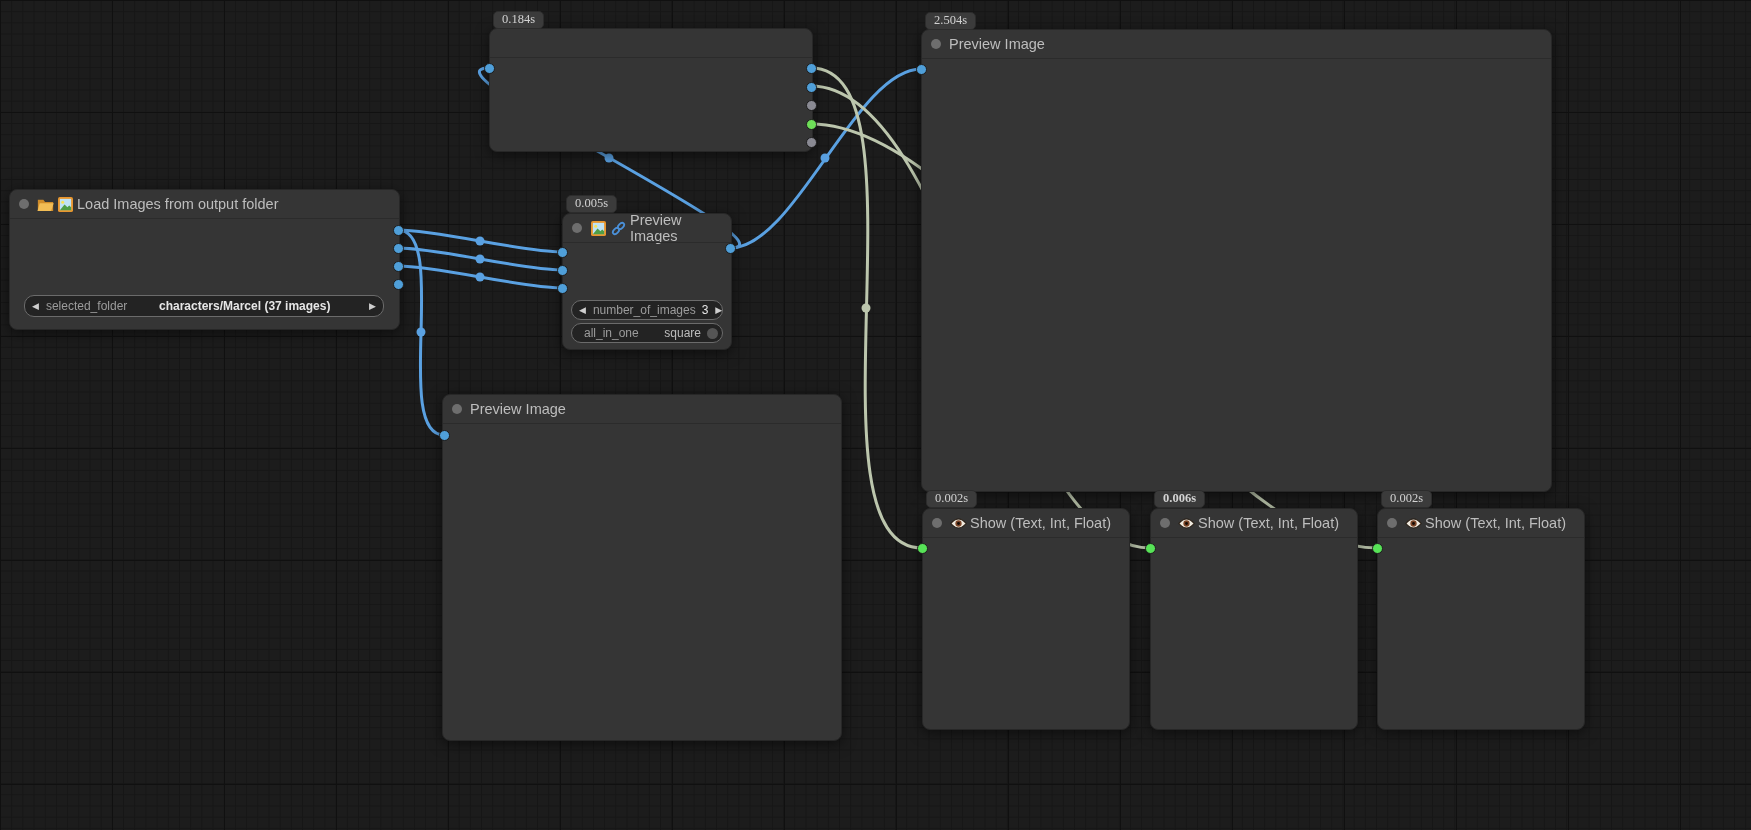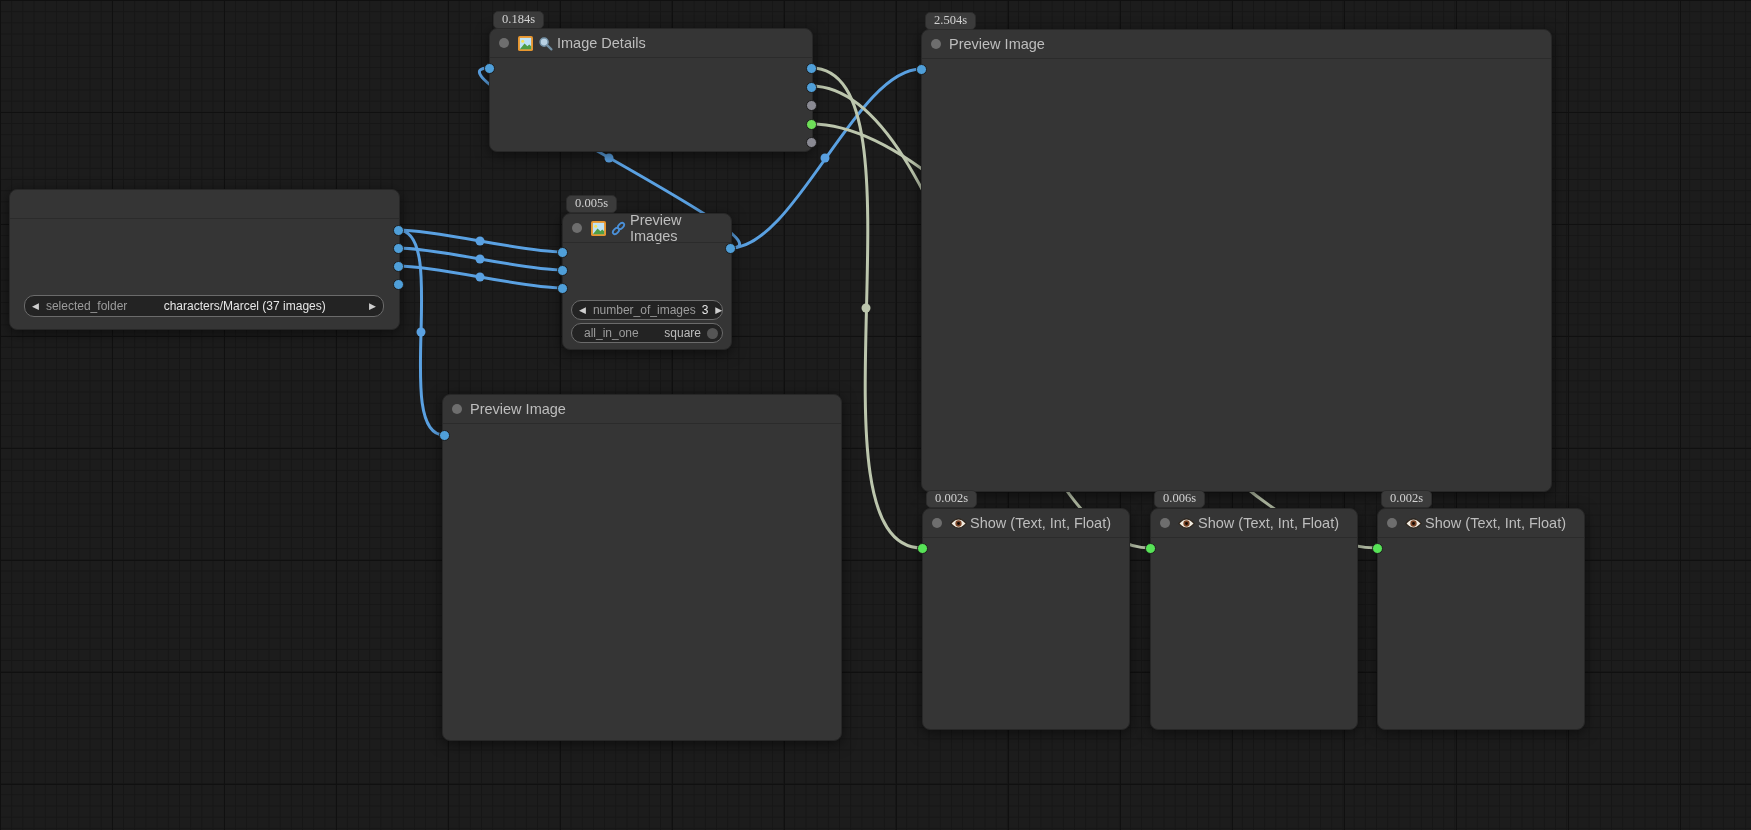--- a/index.html
+++ b/index.html
@@ -72,47 +72,47 @@
         <circle cx="825" cy="158" r="4.5" fill="#5aa1e2"></circle>
     </g>
     <g class="dot-pale">
       <circle cx="866" cy="308" r="4.5" fill="#bcc6ad"></circle>
         <circle cx="980" cy="317" r="4.5" fill="#bcc6ad"></circle>
         <circle cx="1094" cy="336" r="4.5" fill="#bcc6ad"></circle>
     </g>
   </svg>
 
   <div class="node" style="left:9px;top:189px;width:389px;height:139px;">
-    <div class="hdr-line"></div>
-    <div class="pill" style="left:14px;top:105px;width:358px;height:20px;">
-      <span class="arrow">◀</span>
-      <span class="wlabel">selected_folder</span>
-      <span class="spacer"></span>
-      <span class="wvalue" style="font-weight:normal;">characters/Marcel (37 images)</span>
-      <span class="spacer"></span>
-      <span class="arrow">▶</span>
-    </div>
-  </div>
-
-  <div class="badge" style="left:493px;top:11px;">0.184s</div>
-  <div class="node" style="left:489px;top:28px;width:322px;height:122px;">
     <div class="node-title">
       <span class="collapse-dot"></span>
+      <svg class="ticon" viewBox="0 0 20 16">
+          <path d="M1 2.5 h6.5 l2 2.5 H19 v10.5 H1 z" fill="#cf8c2a"></path>
+          <path d="M3.2 6.5 H19.6 L16.6 15.5 H0.6 z" fill="#f2bd55"></path>
+        </svg>
       <svg class="ticon" viewBox="0 0 16 16">
           <rect width="16" height="16" rx="2" fill="#e8962e"></rect>
           <rect x="2" y="2" width="12" height="12" fill="#bfe3f7"></rect>
           <circle cx="5" cy="5.6" r="1.6" fill="#f7e25a"></circle>
           <path d="M2 14 L7 8 L10 11 L12 9 L14 11 V14 z" fill="#4f9e47"></path>
         </svg>
-      <svg class="ticon" viewBox="0 0 16 16">
-          <circle cx="6.5" cy="6.5" r="4.3" fill="#b9d2e4" stroke="#7390a5" stroke-width="1.6"></circle>
-          <line x1="10" y1="10" x2="14.3" y2="14.3" stroke="#7390a5" stroke-width="2.4" stroke-linecap="round"></line>
-        </svg>
-      <span>Image Details</span>
-    </div>
+      <span>Load Images from output folder</span>
+    </div>
+    <div class="hdr-line"></div>
+    <div class="pill" style="left:14px;top:105px;width:358px;height:20px;">
+      <span class="arrow">◀</span>
+      <span class="wlabel">selected_folder</span>
+      <span class="spacer"></span>
+      <span class="wvalue" style="font-weight:bold;">characters/Marcel (37 images)</span>
+      <span class="spacer"></span>
+      <span class="arrow">▶</span>
+    </div>
+  </div>
+
+  <div class="badge" style="left:493px;top:11px;">0.184s</div>
+  <div class="node" style="left:489px;top:28px;width:322px;height:122px;">
     <div class="hdr-line"></div>
   </div>
 
   <div class="badge" style="left:566px;top:195px;">0.005s</div>
   <div class="node" style="left:562px;top:213px;width:168px;height:135px;">
     <div class="node-title">
       <span class="collapse-dot"></span>
       <svg class="ticon" viewBox="0 0 16 16">
           <rect width="16" height="16" rx="2" fill="#e8962e"></rect>
           <rect x="2" y="2" width="12" height="12" fill="#bfe3f7"></rect>
@@ -154,21 +154,21 @@
   <div class="badge" style="left:925px;top:12px;">2.504s</div>
   <div class="node" style="left:921px;top:29px;width:629px;height:461px;">
     <div class="node-title">
       <span class="collapse-dot"></span>
       <span>Preview Image</span>
     </div>
     <div class="hdr-line"></div>
   </div>
 
   <div class="badge" style="left:926px;top:490px;">0.002s</div>
-  <div class="badge" style="left:1154px;top:490px;">0.006s</div>
+  <div class="badge" style="left:1154px;top:490px;font-weight:bold;">0.006s</div>
   <div class="badge" style="left:1381px;top:490px;">0.002s</div>
   <div class="node show-node" id="show0" style="left:922px;top:508px;width:206px;height:220px;">
       <div class="node-title">
         <span class="collapse-dot"></span>
         <svg class="ticon" viewBox="0 0 20 14">
           <path d="M1 7 Q10 -3.5 19 7 Q10 17.5 1 7 Z" fill="#efe9de" stroke="#241a10" stroke-width="1.2"></path>
           <circle cx="10" cy="7" r="3.7" fill="#7c4527"></circle>
           <circle cx="10" cy="7" r="1.7" fill="#160c06"></circle>
         </svg>
         <span>Show (Text, Int, Float)</span>

